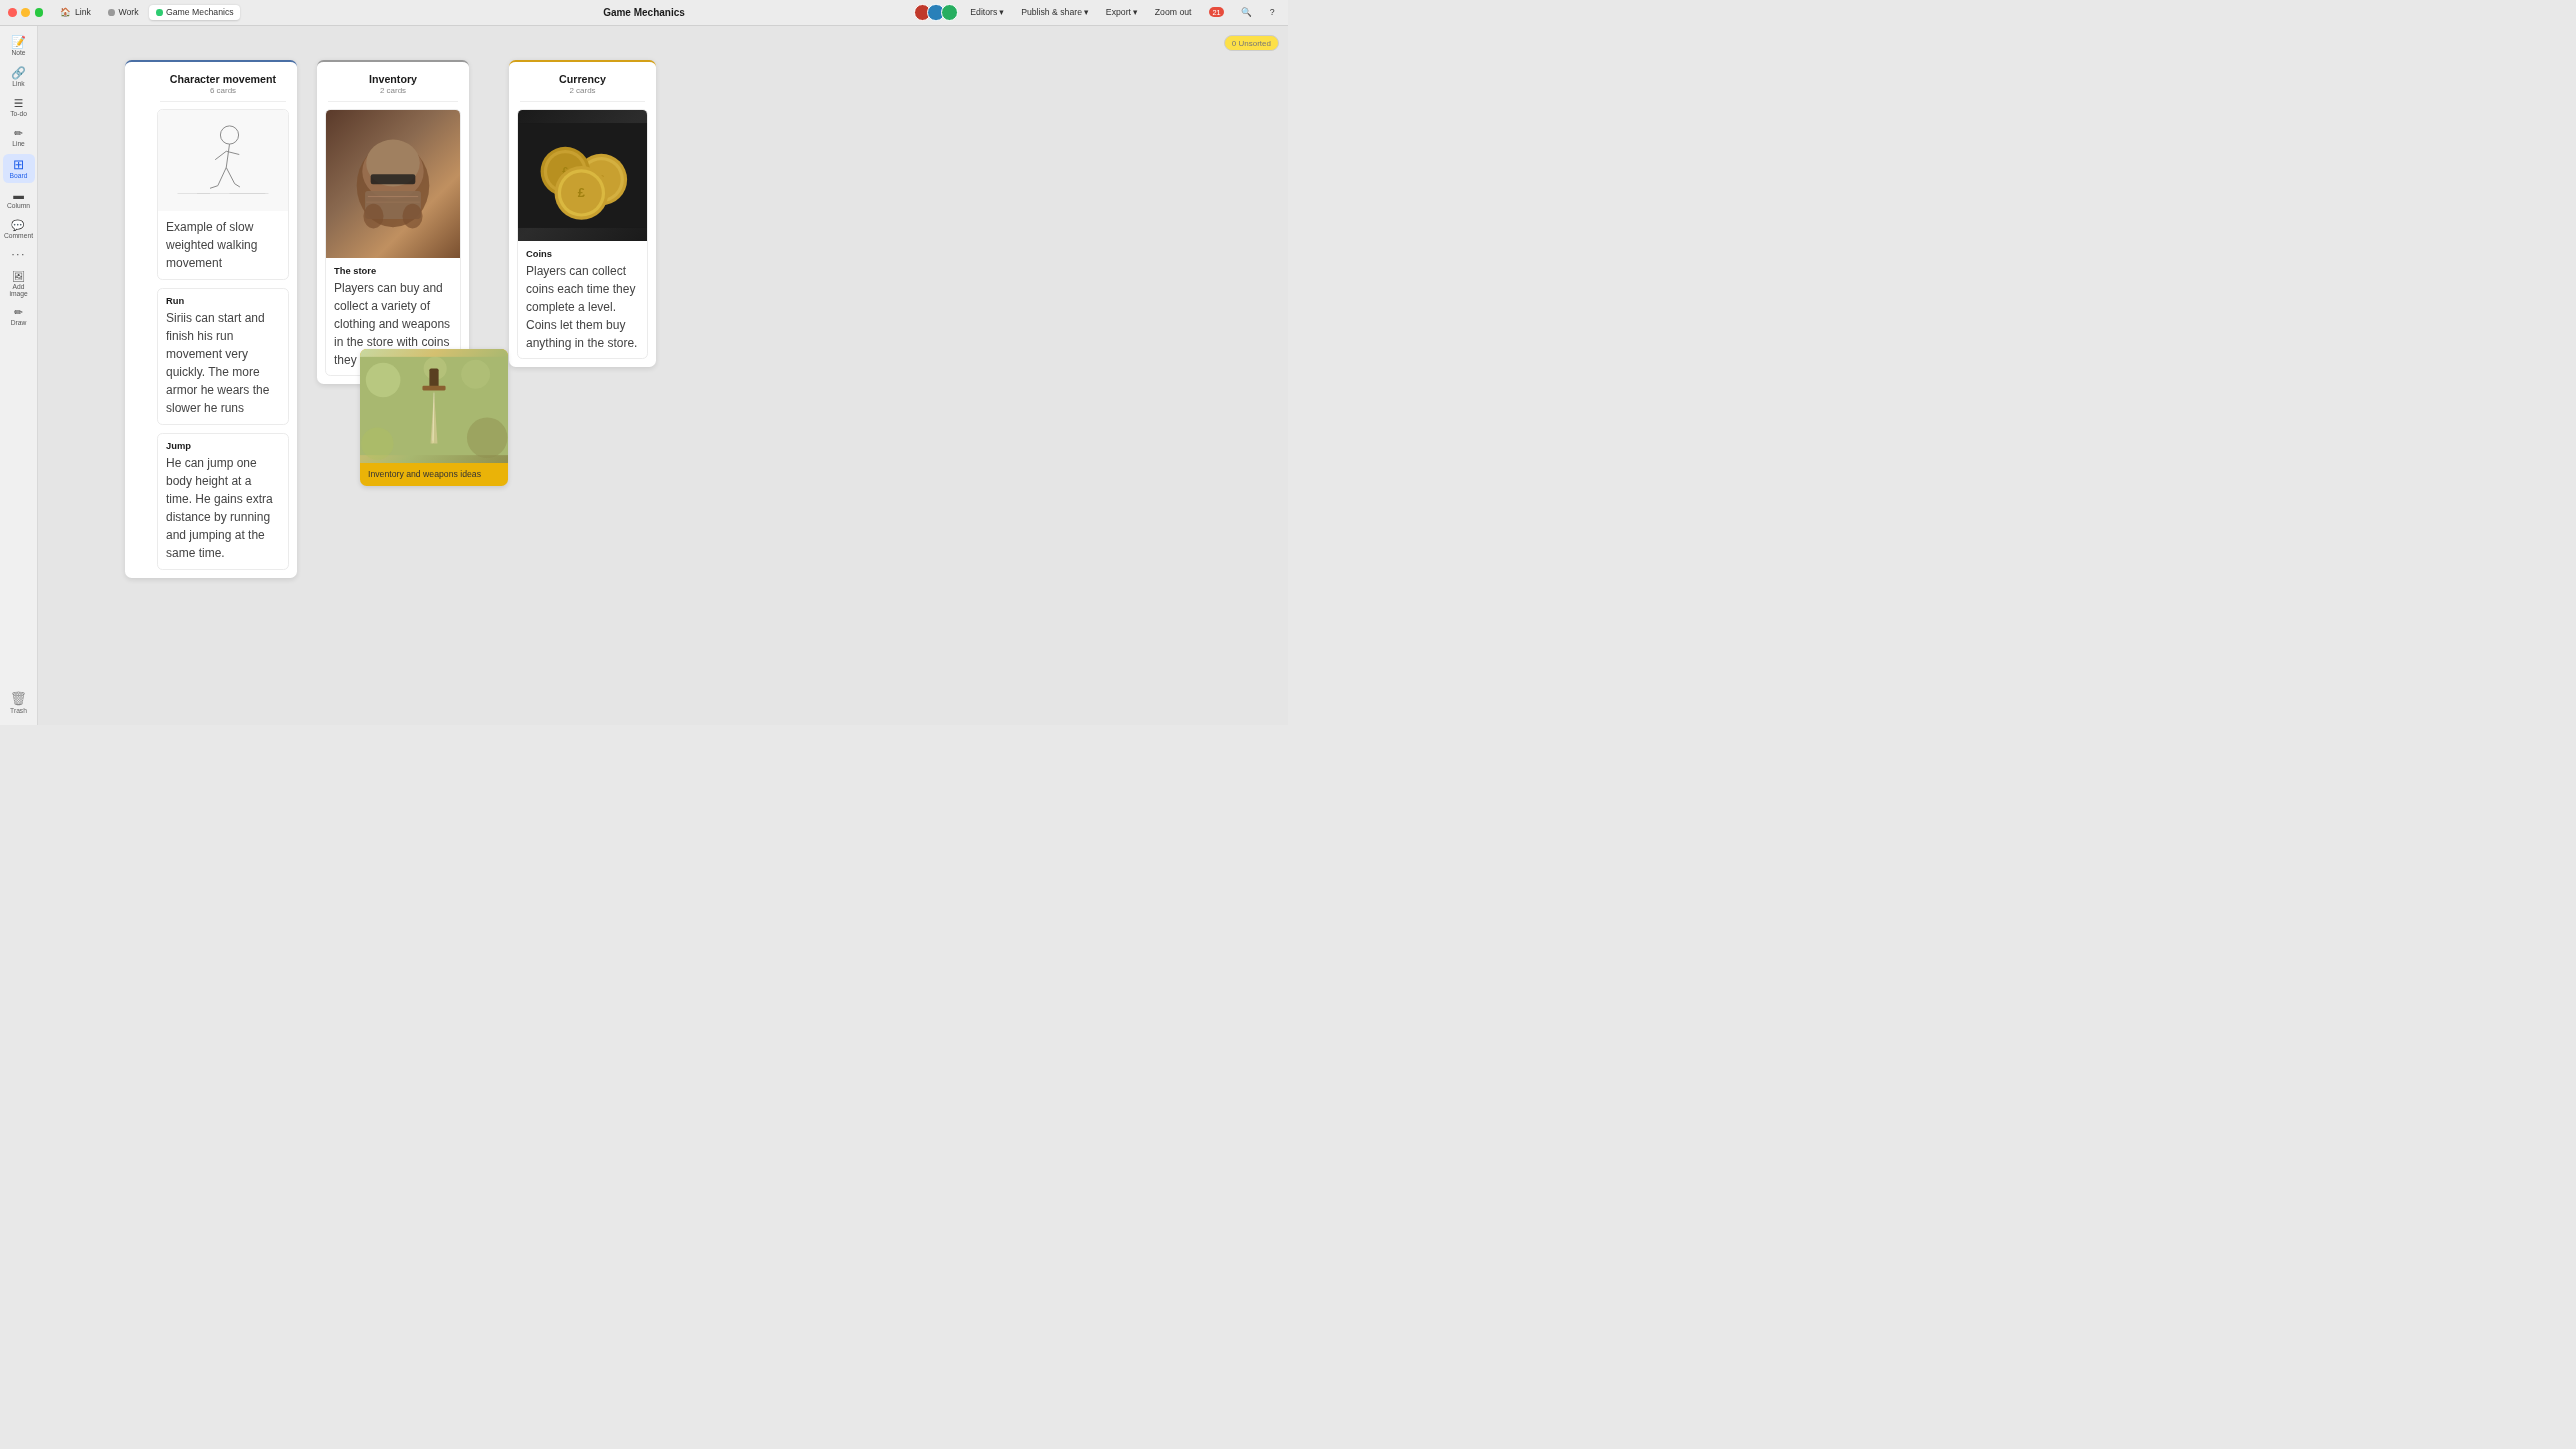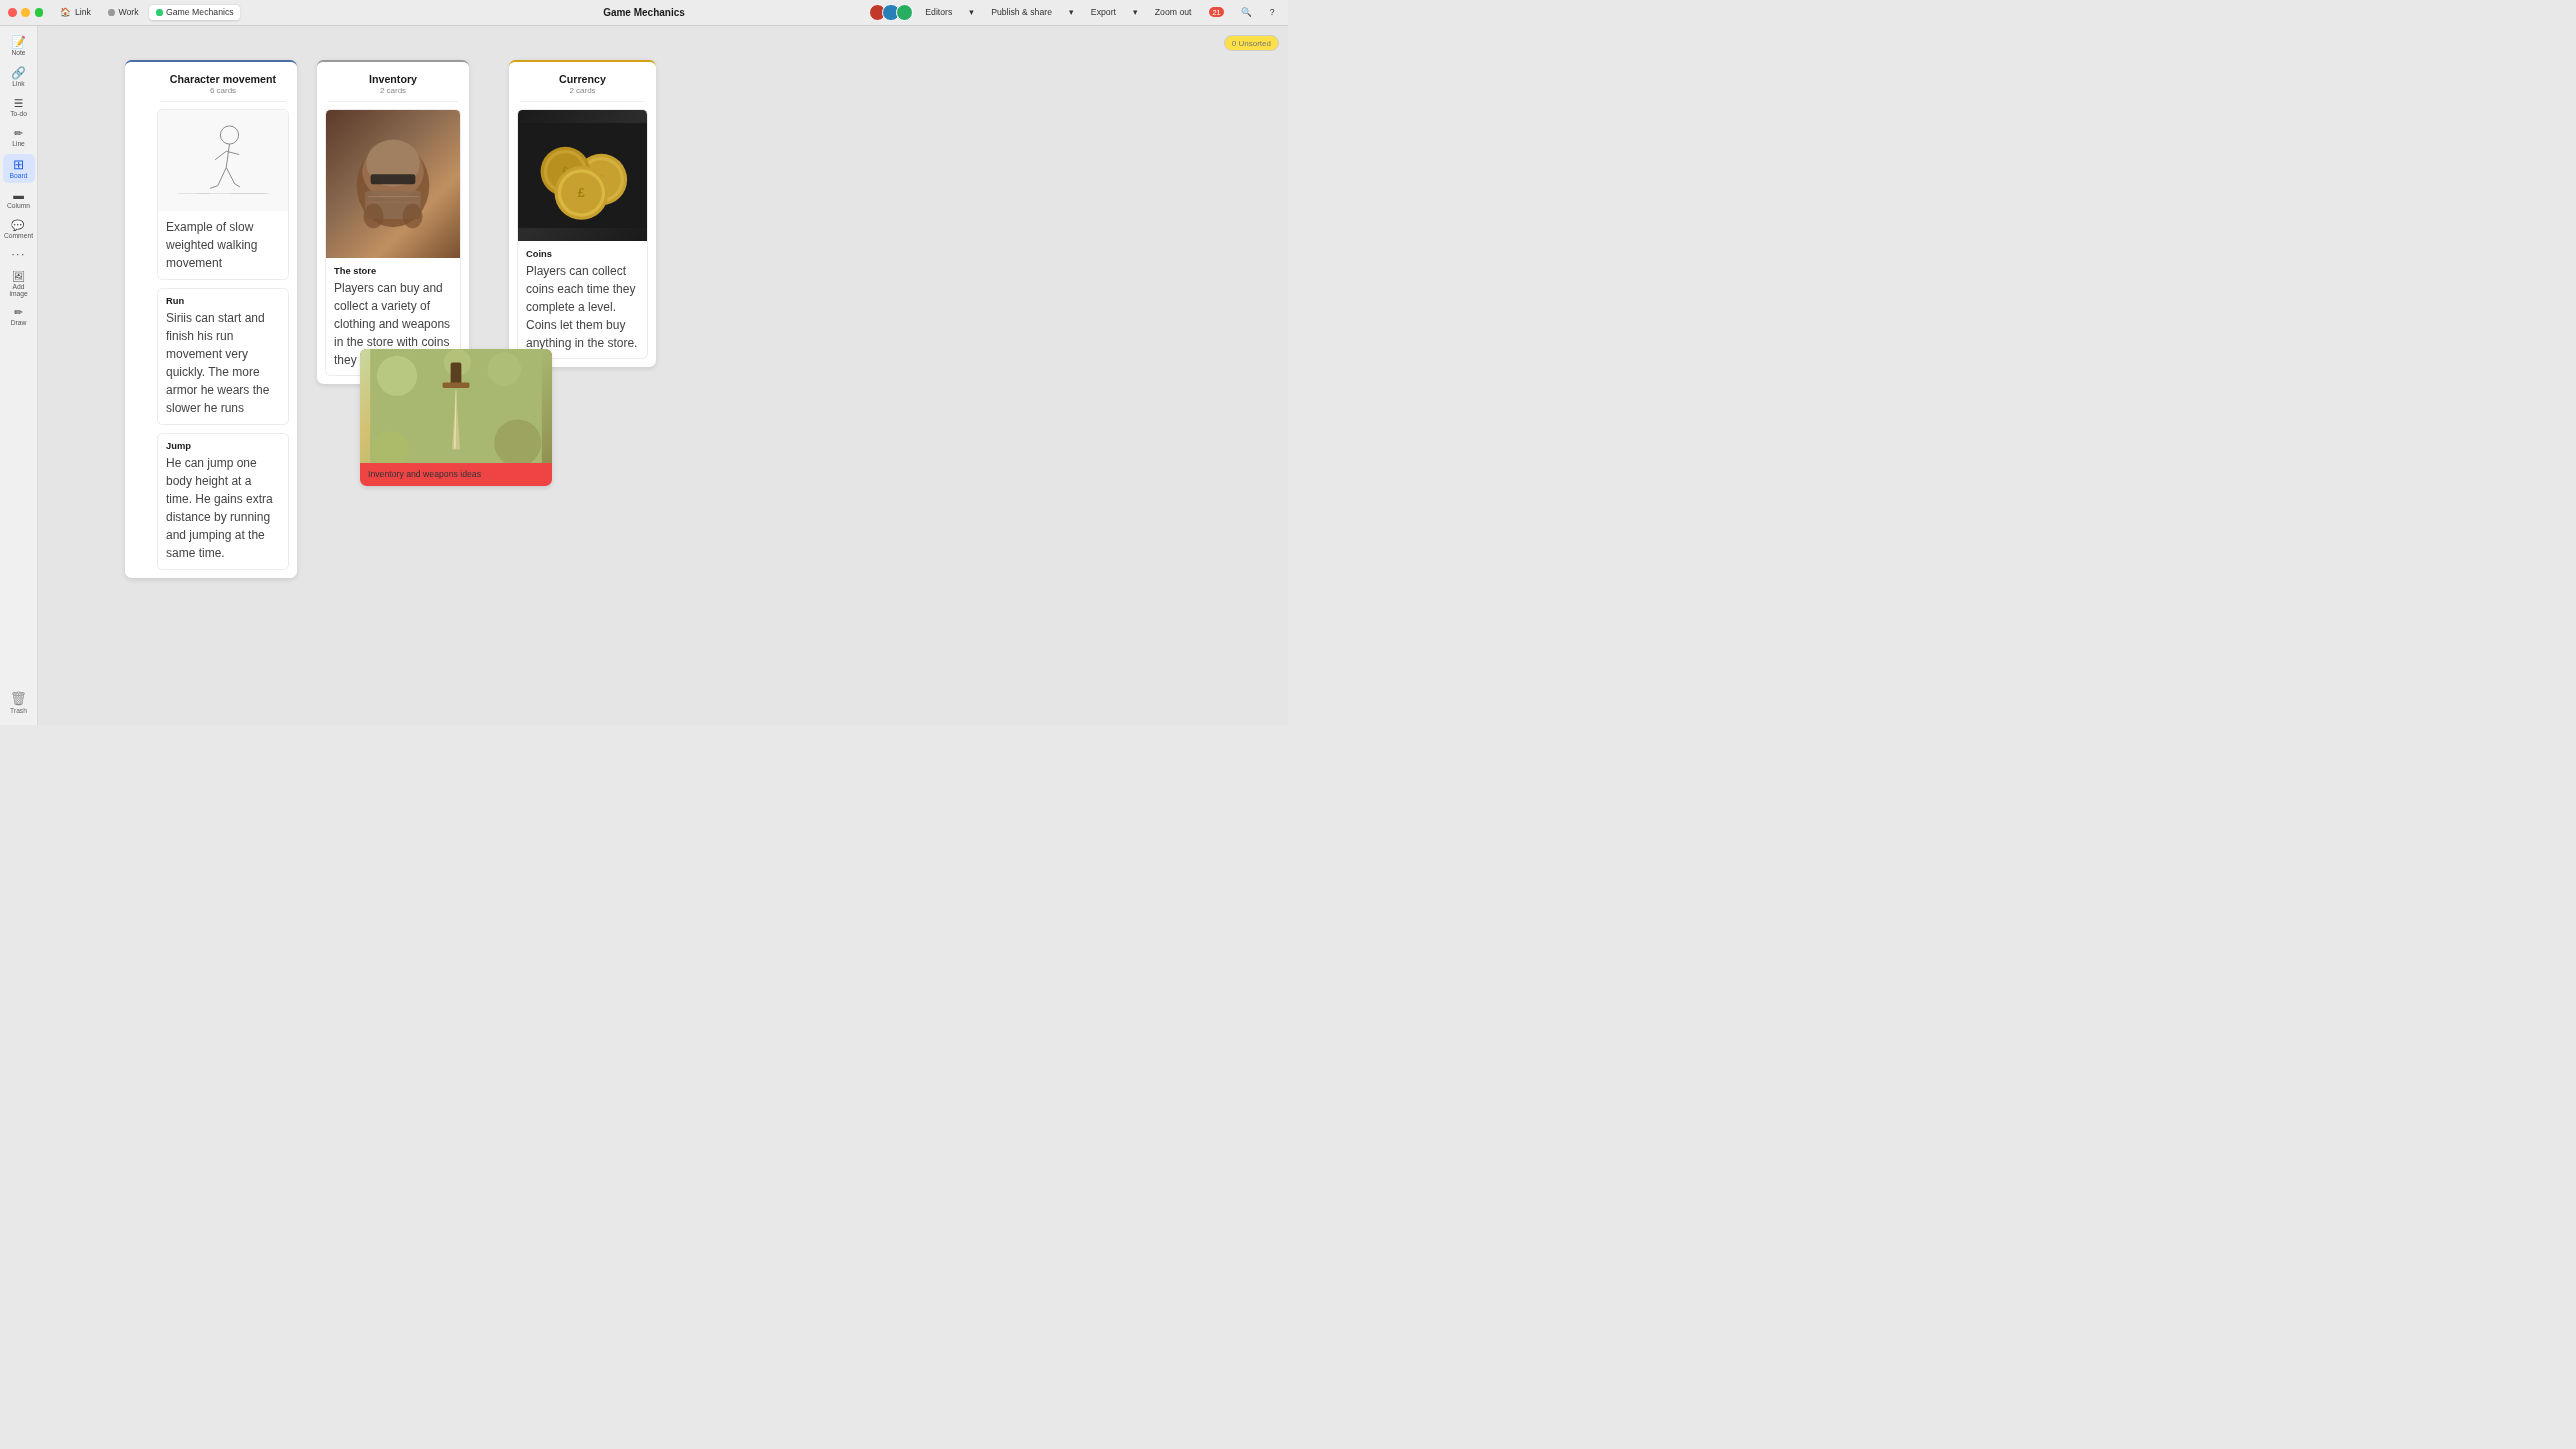--- a/index.html
+++ b/index.html
@@ -96,21 +96,21 @@
     .titlebar-btn {
       font-size: 8.7px;
       color: #333;
       cursor: pointer;
       background: none;
       border: none;
       padding: 2.7px 5.4px;
       border-radius: 3.4px;
       display: flex;
       align-items: center;
-      gap: 17px;
+      gap: 2px;
     }
 
     
     .app-body {
       display: flex;
       flex: 1;
       overflow: hidden;
     }
 
     
@@ -267,22 +267,22 @@
       top: 0;
       width: 147px;
       border-top: 2.7px solid #d4a017;
     }
 
     
     .floating-card {
       position: absolute;
       left: 235px;
       top: 289px;
-      width: 192px;
-      background: #ef4444;
+      width: 148px;
+      background: #eab308;
       border-radius: 6.7px;
       box-shadow: 0 1.3px 5.4px rgba(0,0,0,0.12);
       overflow: hidden;
       cursor: pointer;
     }
     .floating-card-label {
       padding: 6.7px 8px;
       font-size: 8.7px;
       color: #333;
     }

